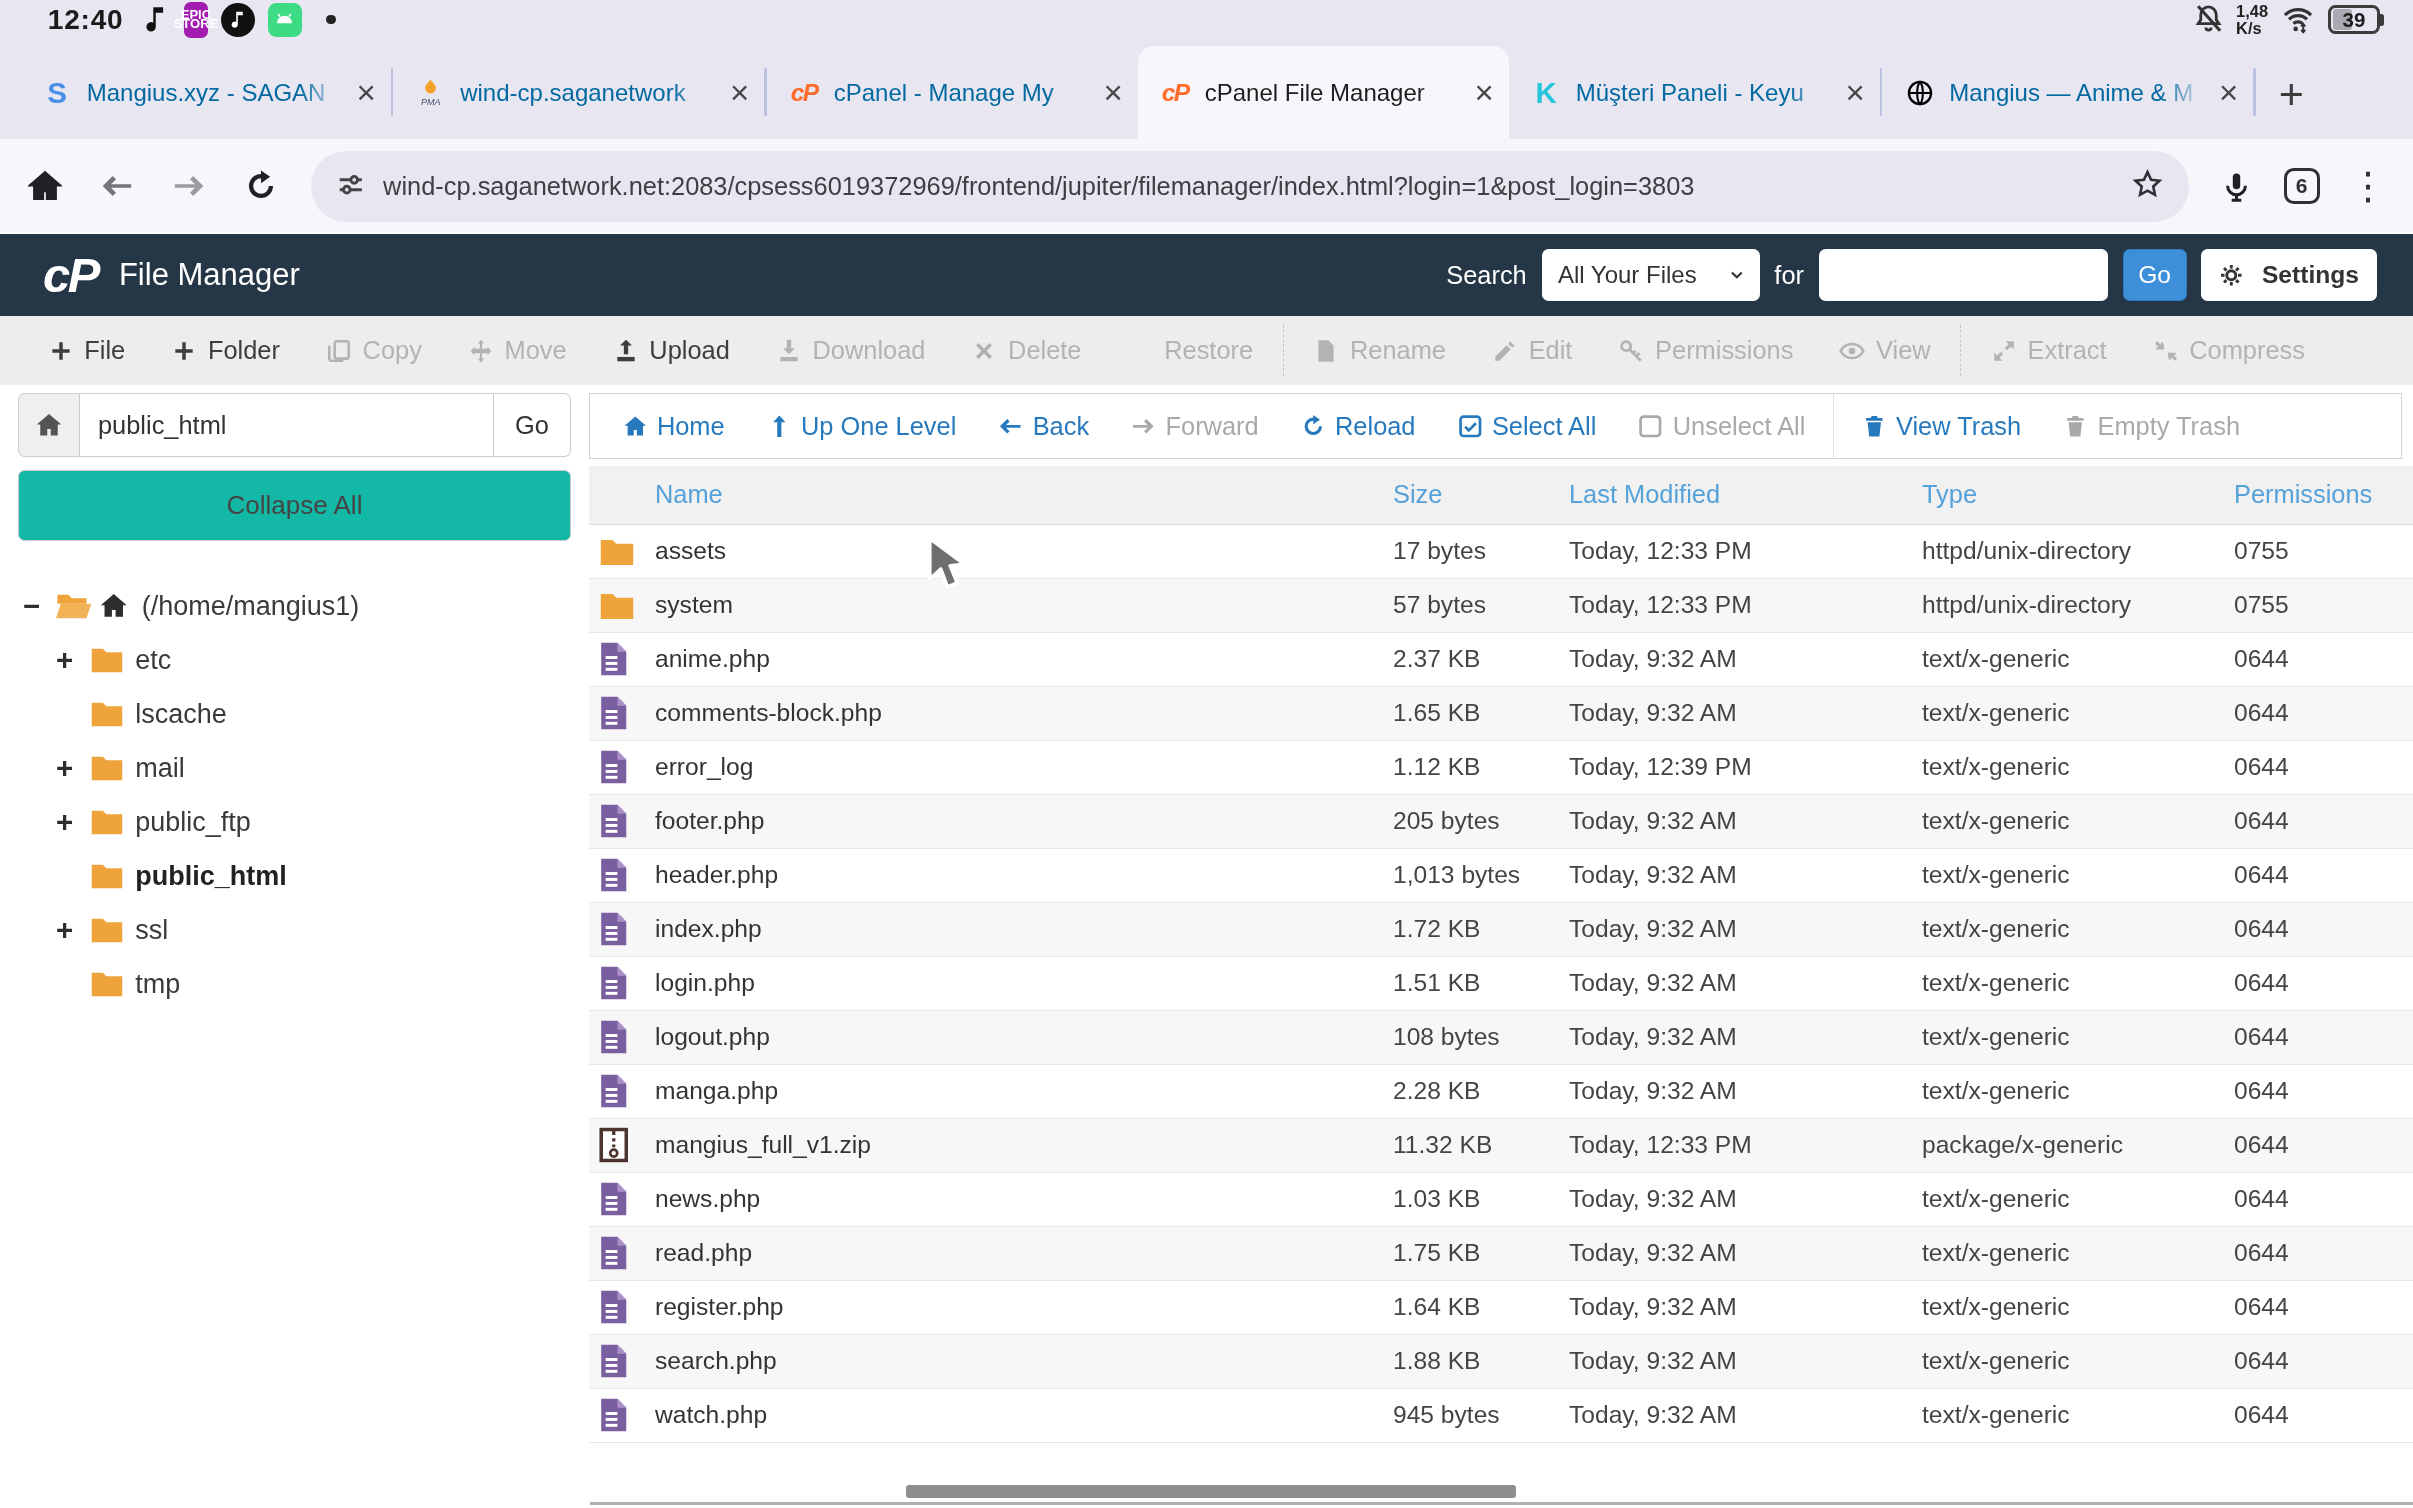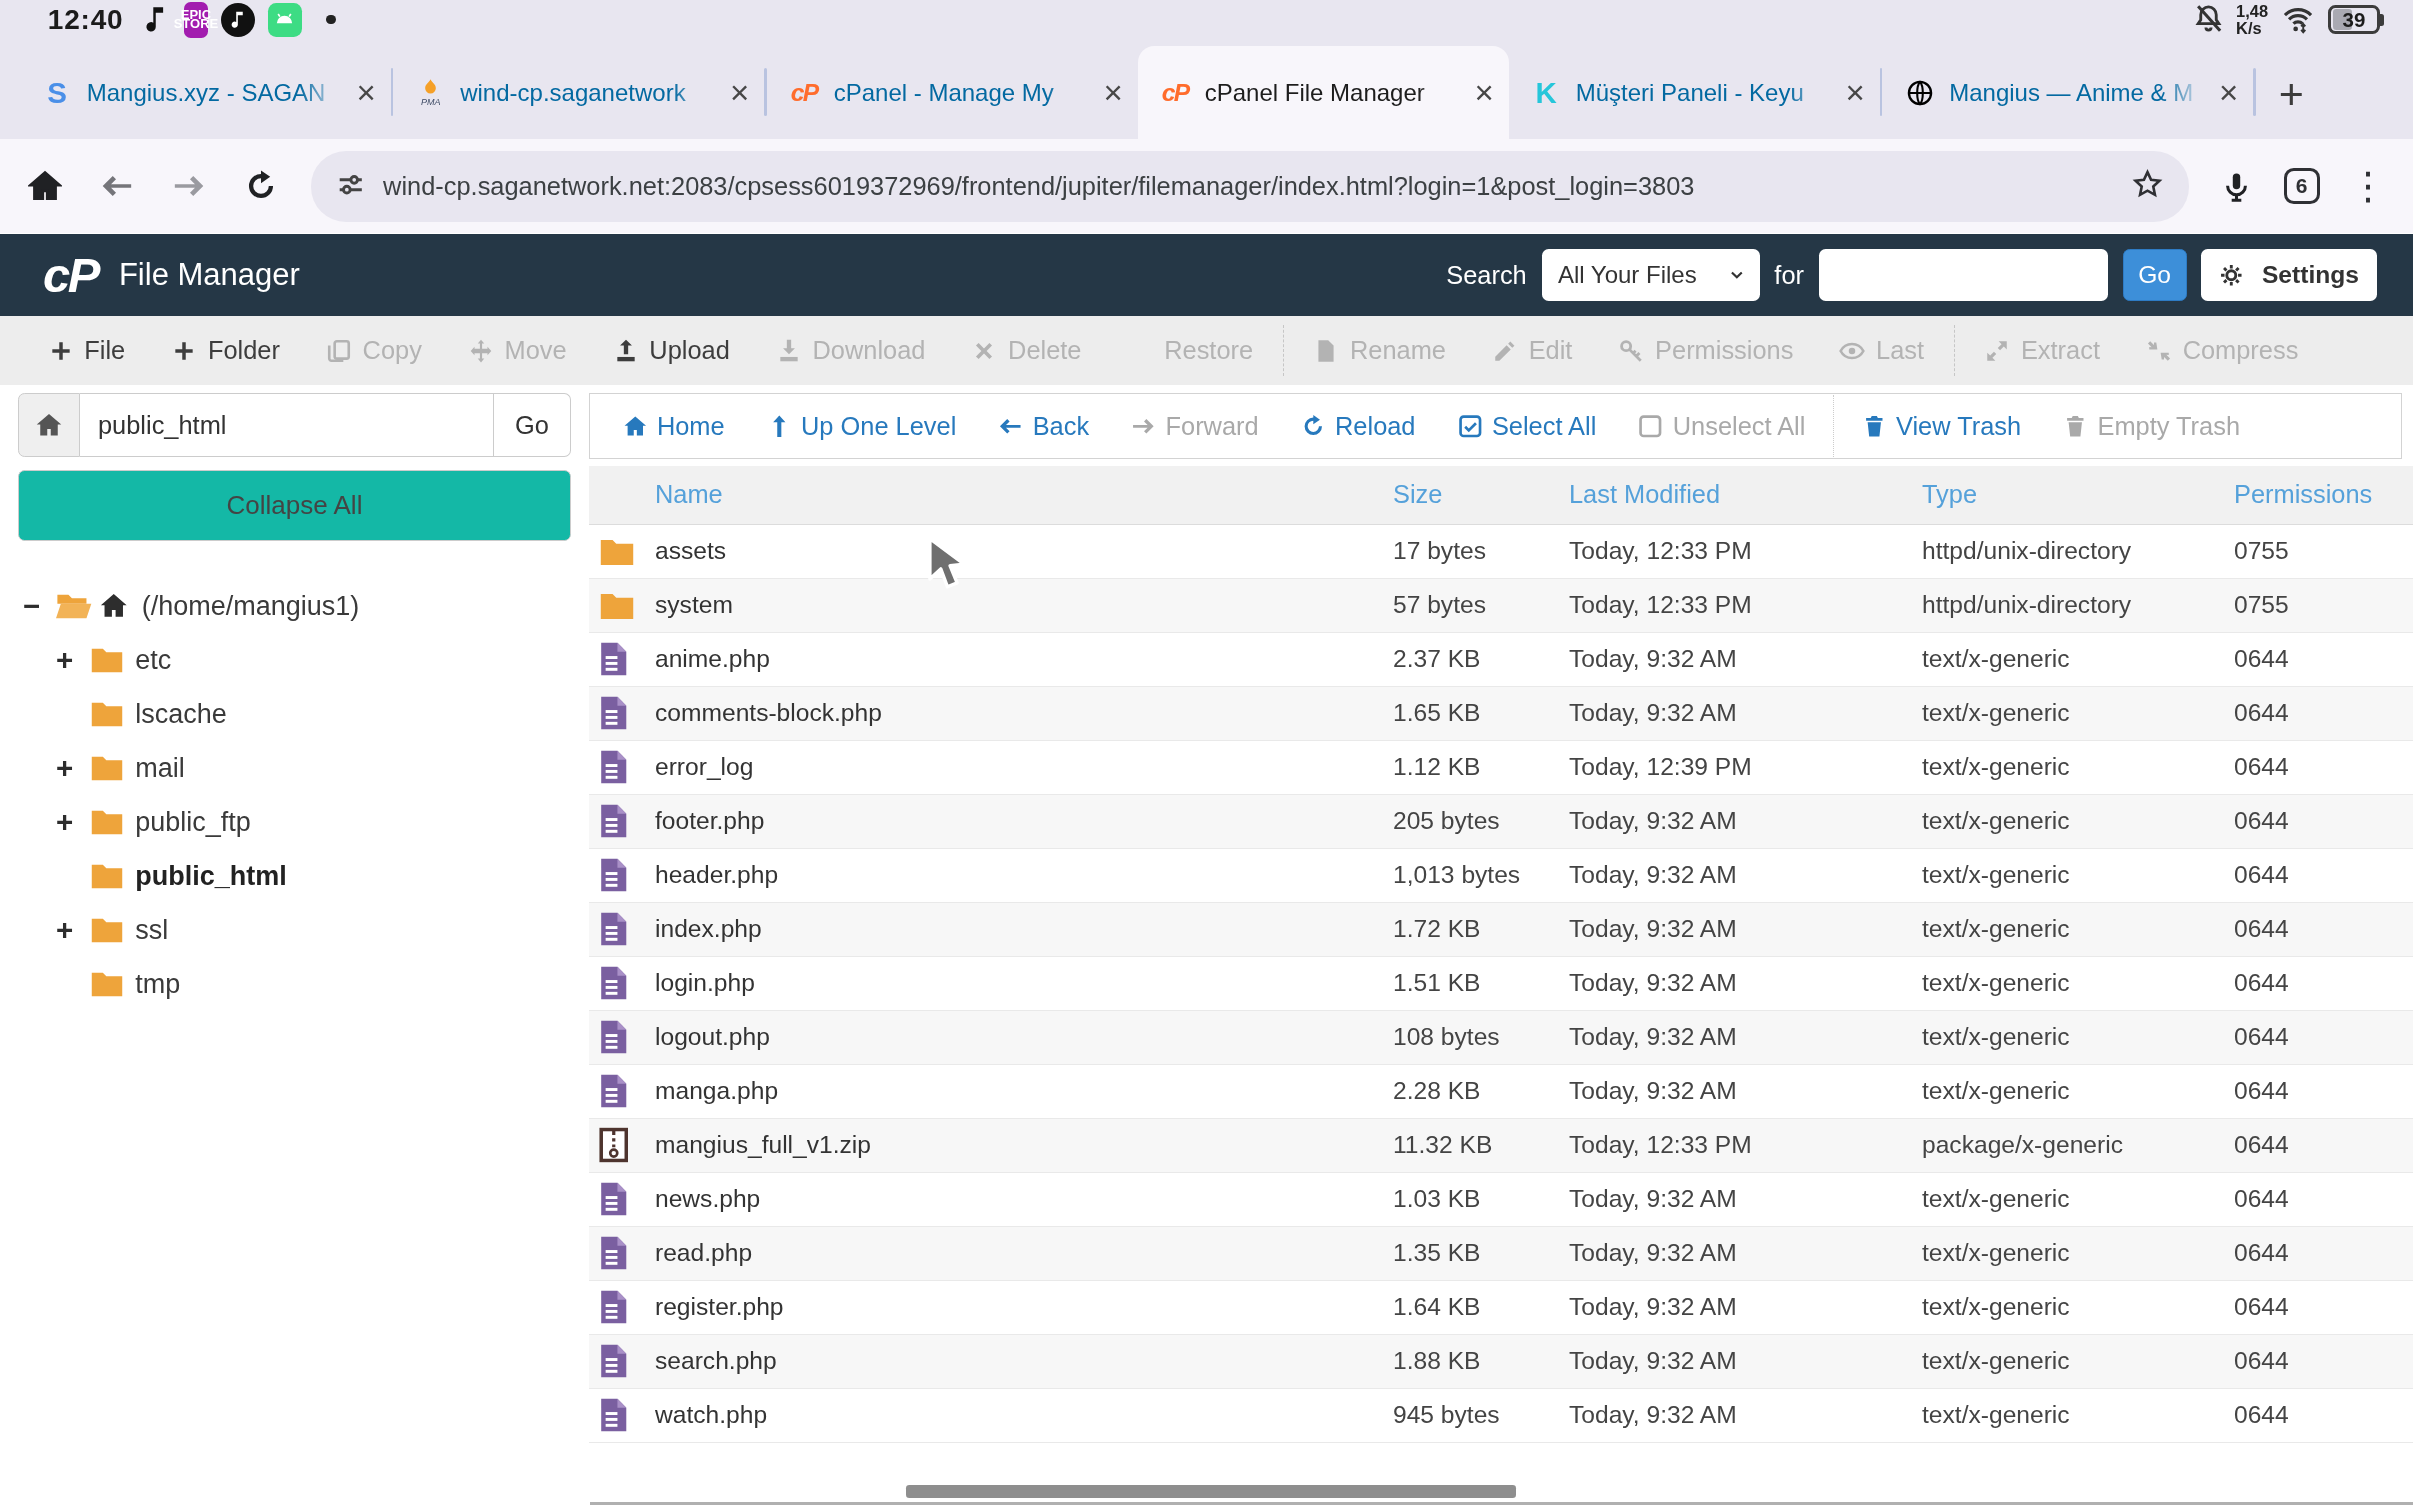--- a/index.html
+++ b/index.html
@@ -511,21 +511,21 @@
       <span class="tb-item disabled">
     <svg viewBox="0 0 24 24">
           <use href="#i-key"></use>
         </svg>
     <span class="tb-label">Permissions</span>
   </span>
       <span class="tb-item disabled">
     <svg viewBox="0 0 24 24">
           <use href="#i-eye"></use>
         </svg>
-    <span class="tb-label">Last</span>
+    <span class="tb-label">View</span>
   </span>
       <span class="tb-sep"></span>
       <span class="tb-item disabled">
     <svg viewBox="0 0 24 24">
           <use href="#i-extract"></use>
         </svg>
     <span class="tb-label">Extract</span>
   </span>
       <span class="tb-item disabled">
     <svg viewBox="0 0 24 24">
@@ -909,21 +909,21 @@
     <span class="cell-icon">
 
       <span class="fi fi-file">
                 <svg viewBox="0 0 20 24">
                   <use href="#i-file-doc"></use>
                 </svg>
               </span>
 
     </span>
     <span class="cell-name">read.php</span>
-    <span class="cell-size">1.35 KB</span>
+    <span class="cell-size">1.75 KB</span>
     <span class="cell-modified">Today, 9:32 AM</span>
     <span class="cell-type">text/x-generic</span>
     <span class="cell-perms">0644</span>
   </div>
           <div class="trow grid">
     <span class="cell-icon">
 
       <span class="fi fi-file">
                 <svg viewBox="0 0 20 24">
                   <use href="#i-file-doc"></use>

